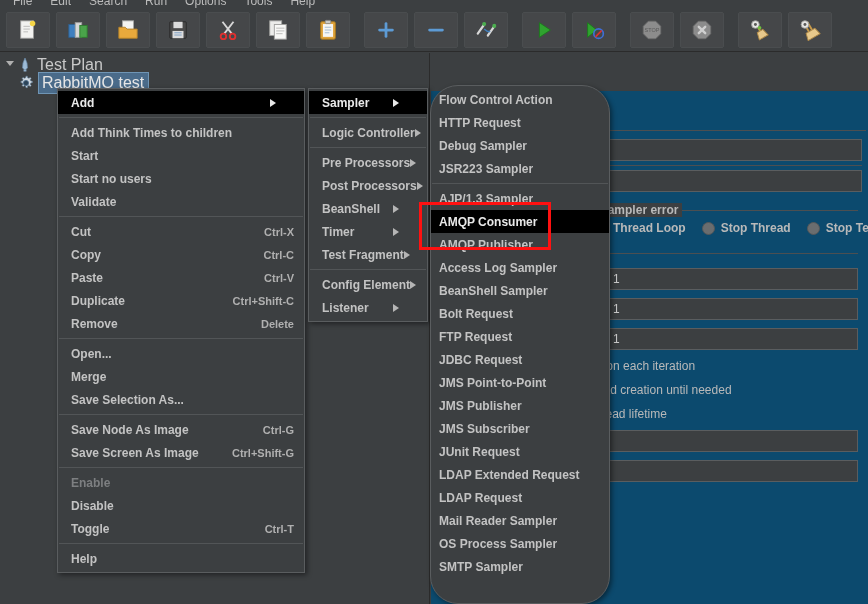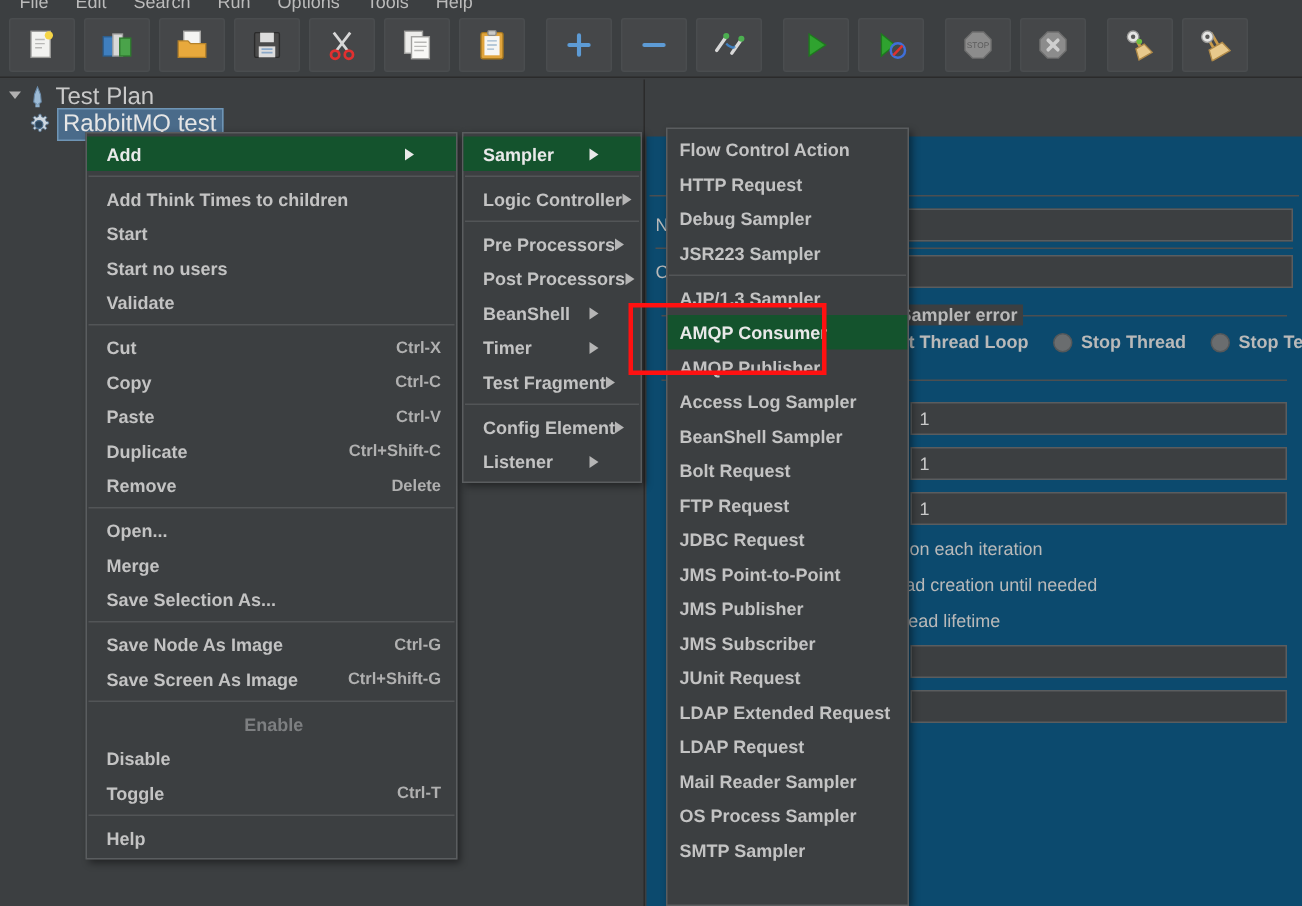--- a/index.html
+++ b/index.html
@@ -128,39 +128,39 @@
     box-shadow: 2px 2px 5px rgba(0,0,0,0.45);
     padding: 2px 0;
     z-index: 50;
   }
   .mi {
     display:flex; align-items:center;
     height: 23px; padding: 0 10px 0 13px;
     font-size: 12px; color: #c3c3c3; font-weight: bold;
     white-space: nowrap; position: relative;
   }
-  .mi.sel { background: #14532d; color:#e9e9e9; }
-  .mi.disabled { color: #7d7f81; justify-content: center; }
+  .mi.sel { background: #000000; color:#e9e9e9; }
+  .mi.disabled { color: #7d7f81; }
   .mi .accel {
     margin-left: auto; padding-left: 26px;
     color:#b0b0b0; font-size:11px; font-weight:bold;
   }
   .mi .arrow {
     margin-left: auto; padding-left: 18px;
     width:0;height:0;
     border-left: 6px solid #b5b5b5;
     border-top: 4px solid transparent;
     border-bottom: 4px solid transparent;
   }
   .mi.sel .arrow { border-left-color:#e9e9e9; }
   .msep { height:1px; background:#525557; margin: 3px 1px; }
 
   #popup-context { left: 57px; top: 88px; width: 248px; }
   #popup-add     { left: 308px; top: 88px; width: 120px; }
-  #popup-sampler { left: 444px; top: 85px; width: 162px; height: 519px; overflow:hidden; }
+  #popup-sampler { left: 430px; top: 85px; width: 180px; height: 519px; overflow:hidden;border-radius:28px; }
 
   #popup-sampler .mi { height: 23px; padding-left: 8px; font-weight: bold; }
 
   
   .redbox {
     position: absolute;
     left: 419px; top: 202px; width: 132px; height: 48px;
     border: 3px solid #ff1111;
     z-index: 80;
     pointer-events: none;

